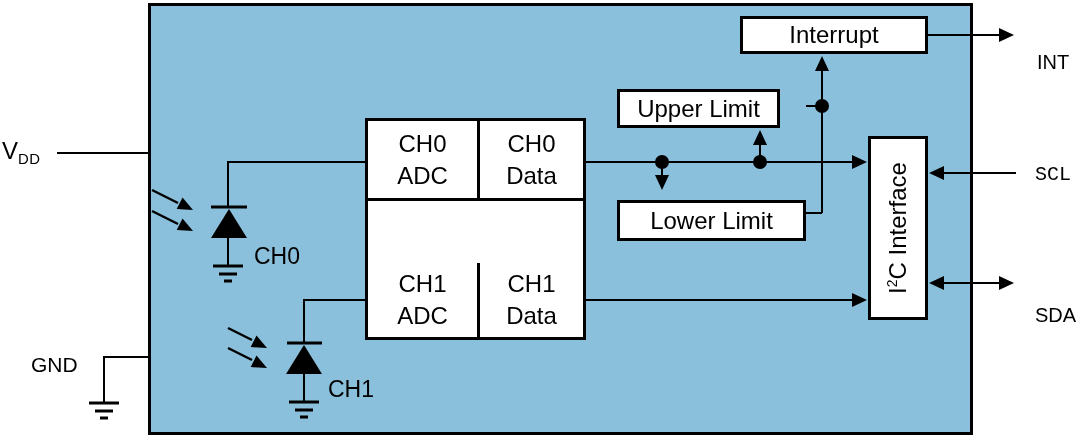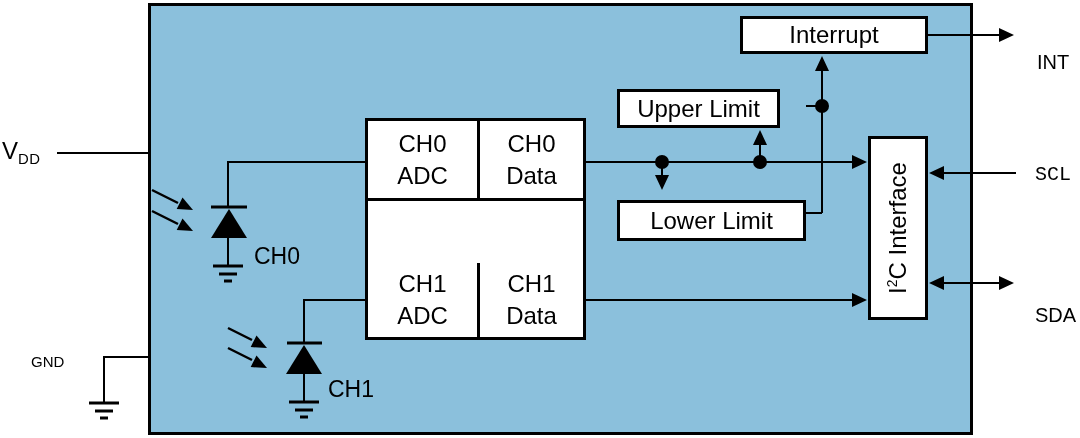--- a/index.html
+++ b/index.html
@@ -34,21 +34,21 @@
   .box-interrupt{ left:740px; top:16px; width:188px; height:38px; }
   .box-i2c{ left:868px; top:136px; width:60px; height:184px; }
   .i2c-rot{
     position:absolute; left:50%; top:50%; transform:translate(-50%,-50%) rotate(-90deg);
     white-space:nowrap; font-size:24px;
   }
   .i2c-rot sup{ font-size:0.58em; }
   .pin-label{ position:absolute; font-size:20px; white-space:nowrap; }
   .lbl-vdd{ left:2px; top:137px; font-size:24px; }
   .lbl-vdd .sub{ font-size:0.62em; vertical-align:-5px; letter-spacing:0.5px; }
-  .lbl-gnd{ left:31px; top:353px; font-size:15px; }
+  .lbl-gnd{ left:31px; top:353px; font-size:21px; }
   .lbl-int{ left:1037px; top:24px;margin-top:27px; }
   .lbl-scl{ left:1035px; top:163px;font-family:Liberation Mono, monospace; }
   .lbl-sda{ left:1035px; top:264px;margin-top:40px; }
   .diode-label{ position:absolute; font-size:23px; white-space:nowrap; }
   .lbl-ch0{ left:254px; top:243px; }
   .lbl-ch1{ left:328px; top:376px; }
   svg.overlay{ position:absolute; left:0; top:0; pointer-events:none; }
   svg .wire{ stroke:var(--line); stroke-width:2; fill:none; }
   svg .lightwire{ stroke:var(--line); stroke-width:2.5; fill:none; }
   svg .bar{ stroke:var(--line); stroke-width:3; fill:none; }

